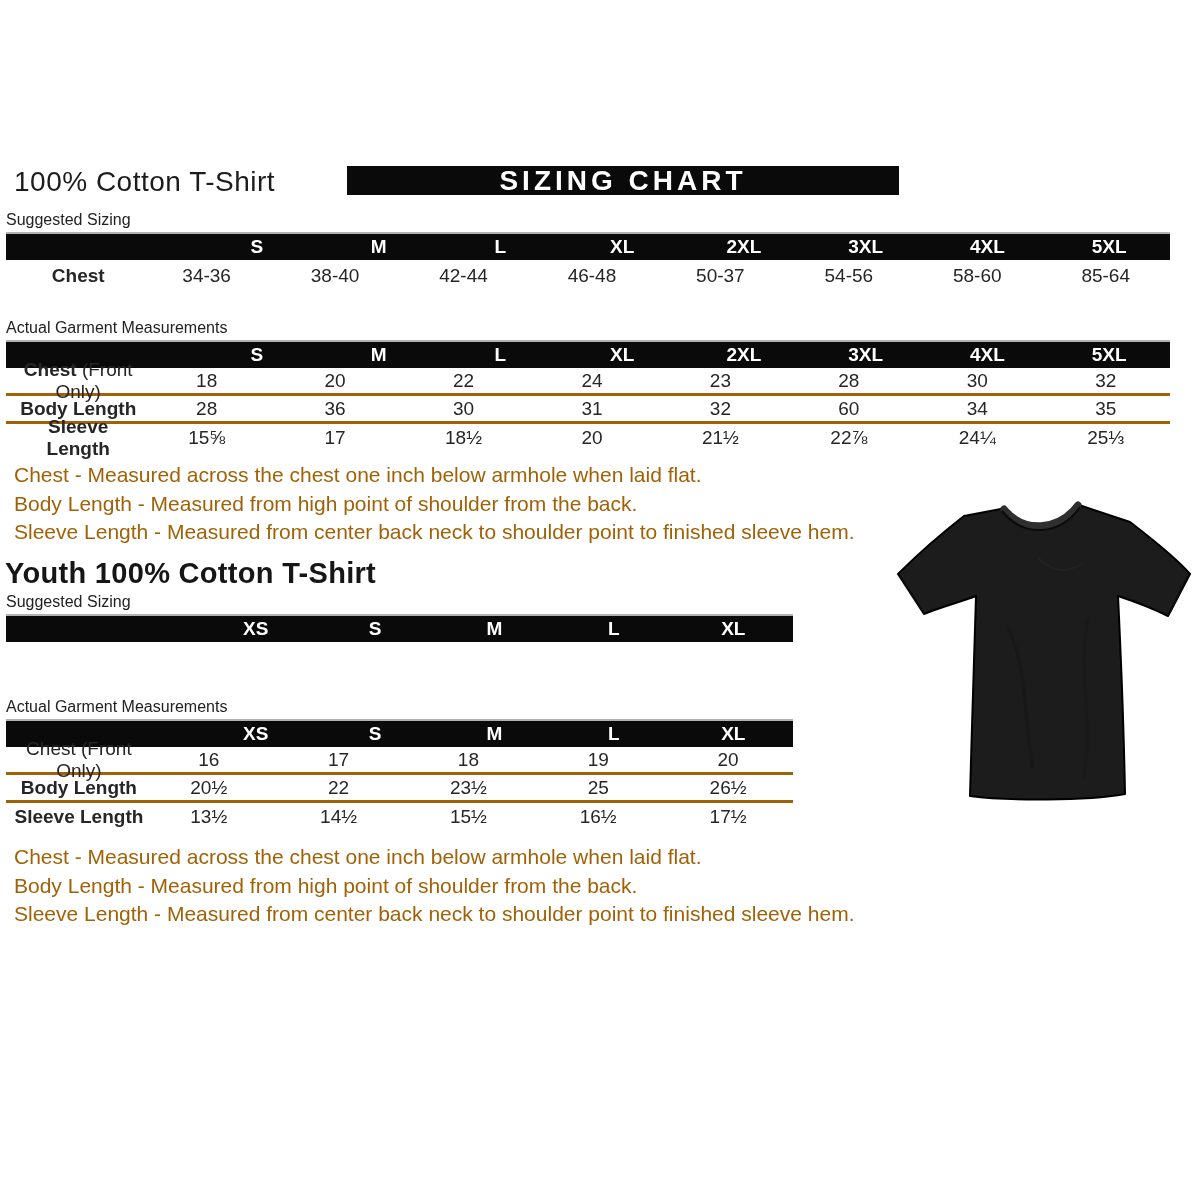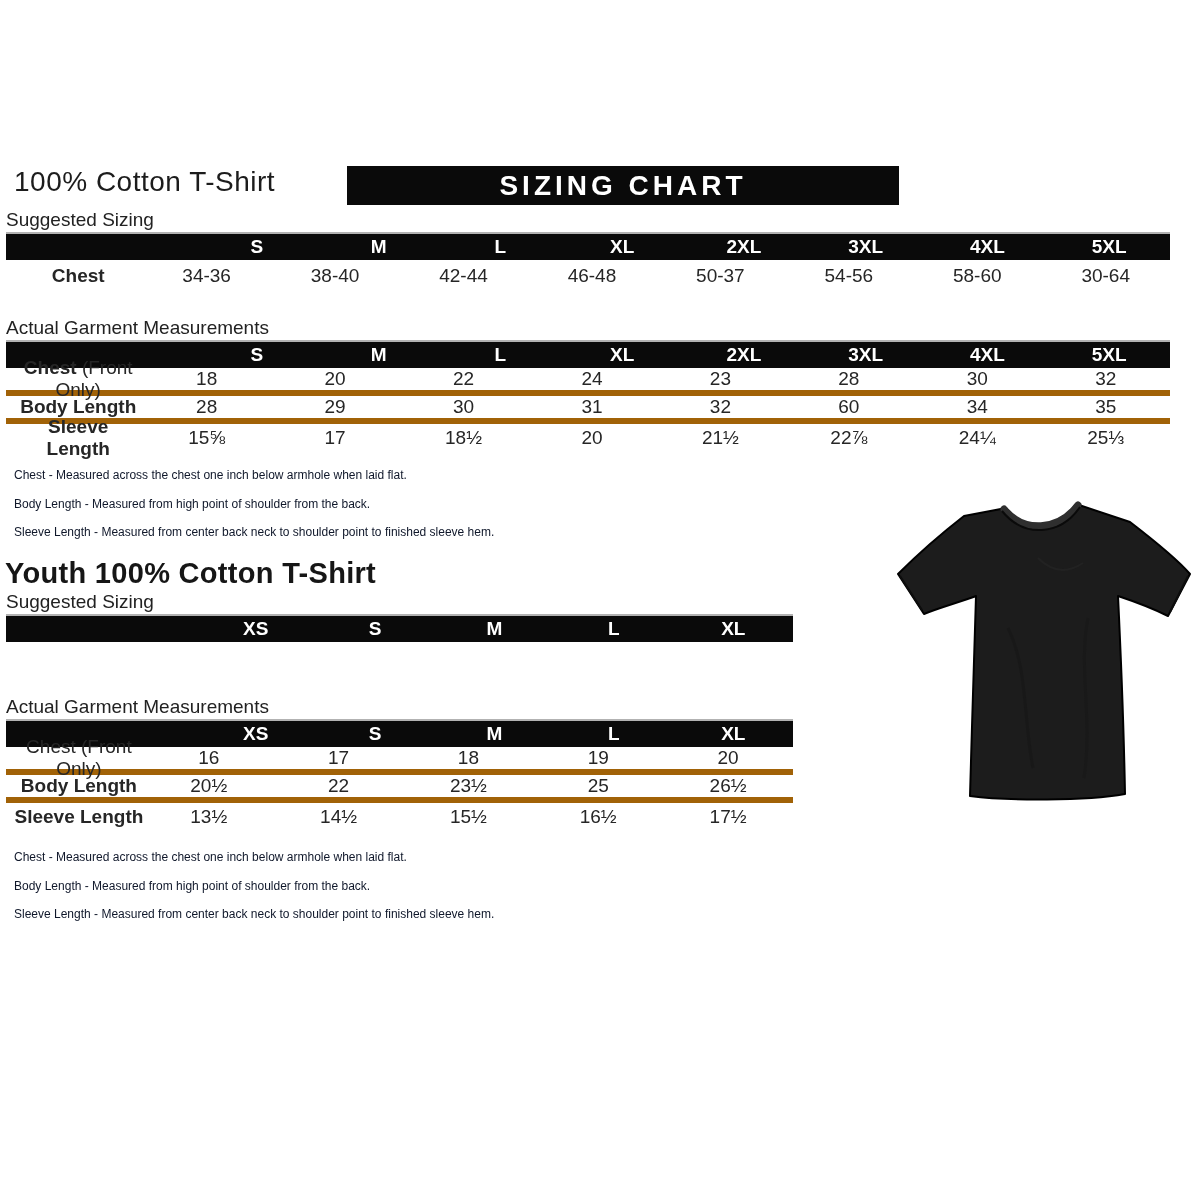--- a/index.html
+++ b/index.html
@@ -6,43 +6,43 @@
   html,body { background:#ffffff; }
   .page {
     position:relative; width:1200px; height:1200px; background:#ffffff;
     font-family:"Liberation Sans","DejaVu Sans",sans-serif; color:#1e1e1e; overflow:hidden;
   }
   .adult-title {
     position:absolute; left:14px; top:167px; font-size:28px; line-height:30px;
     font-weight:400; color:#1c1c1c; letter-spacing:.5px;
   }
   .banner {
-    position:absolute; left:347px; top:166px; width:552px; height:39px;
+    position:absolute; left:347px; top:166px; width:552px; height:29px;
     background:#0a0a0a; display:flex; align-items:center; justify-content:center;
   }
   .banner span {
     color:#ffffff; font-weight:bold; font-size:28px; letter-spacing:4px;
   }
-  .sec-label { position:absolute; font-size:19px; line-height:22px; color:#222; }
+  .sec-label { position:absolute; font-size:16px; line-height:22px; color:#222; }
   .tbl { position:absolute; }
   .thead {
     display:flex; align-items:center; background:#0a0a0a; height:28px;
     border-top:2px solid #b2b2b2;
   }
   .th { flex:1; text-align:center; color:#ffffff; font-weight:bold; font-size:19px; }
   .lblcol { flex:0 0 190px; text-align:left; padding-left:8px; }
   .tr { display:flex; align-items:center; font-size:19px; color:#262626; }
   .tr.h31 { height:31px; }
   .tr.h28 { height:28px; }
   .td { flex:1; text-align:center; }
   .td.lblcol { font-weight:bold; }
   .td .suffix { font-weight:normal; }
   .td .plain { font-weight:normal; }
-  .sep { border-bottom:6px solid #a16207;align-items:center; }
-  .notes { position:absolute; left:14px; font-size:12px; line-height:28.5px; color:#0f172a; }
+  .sep { border-bottom:3px solid #a16207;align-items:center; }
+  .notes { position:absolute; left:14px; font-size:21px; line-height:28.5px; color:#a16207; }
   .youth-title {
     position:absolute; left:5px; top:548px; font-size:29px; line-height:34px;
     font-weight:bold; color:#161616; letter-spacing:.3px;margin-top:8px;
   }
   .tshirt { position:absolute; left:888px; top:478px; width:312px; height:338px; }
 </style>
 </head>
 <body>
 
 <div class="page">
@@ -67,21 +67,21 @@
     </div>
     <div class="tr h31">
       <div class="td lblcol">Chest</div>
       <div class="td">34-36</div>
       <div class="td">38-40</div>
       <div class="td">42-44</div>
       <div class="td">46-48</div>
       <div class="td">50-37</div>
       <div class="td">54-56</div>
       <div class="td">58-60</div>
-      <div class="td">30-64</div>
+      <div class="td">85-64</div>
     </div>
   </div>
 
   <div class="sec-label" style="left:6px; top:317px;">Actual Garment Measurements</div>
   <div class="tbl" style="left:6px; top:340px; width:1164px;">
     <div class="thead">
       <div class="th lblcol"></div>
       <div class="th">S</div>
       <div class="th">M</div>
       <div class="th">L</div>
@@ -98,21 +98,21 @@
       <div class="td">22</div>
       <div class="td">24</div>
       <div class="td">23</div>
       <div class="td">28</div>
       <div class="td">30</div>
       <div class="td">32</div>
     </div>
     <div class="tr h28 sep">
       <div class="td lblcol">Body Length</div>
       <div class="td">28</div>
-      <div class="td">29</div>
+      <div class="td">36</div>
       <div class="td">30</div>
       <div class="td">31</div>
       <div class="td">32</div>
       <div class="td">60</div>
       <div class="td">34</div>
       <div class="td">35</div>
     </div>
     <div class="tr h28">
       <div class="td lblcol">Sleeve Length</div>
       <div class="td">15⅝</div>

